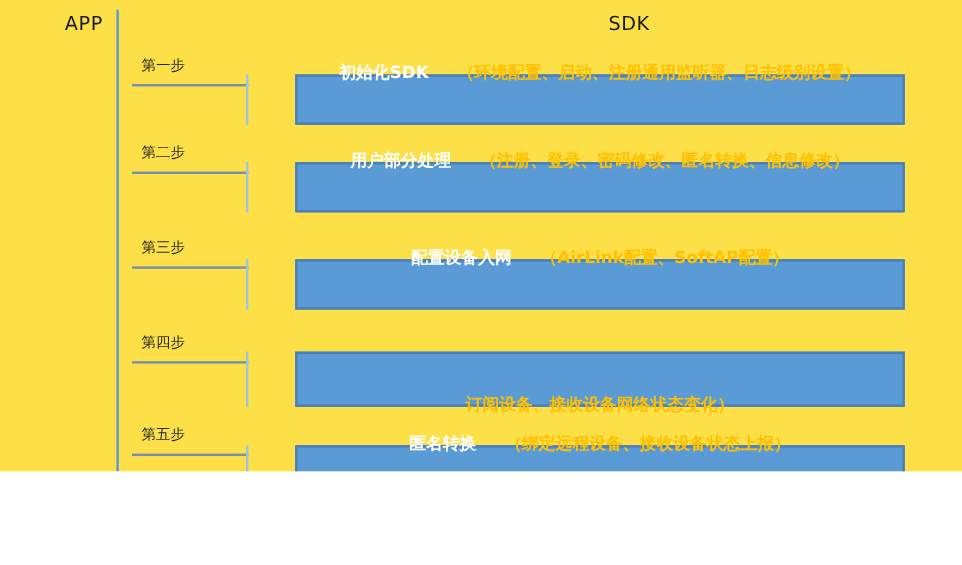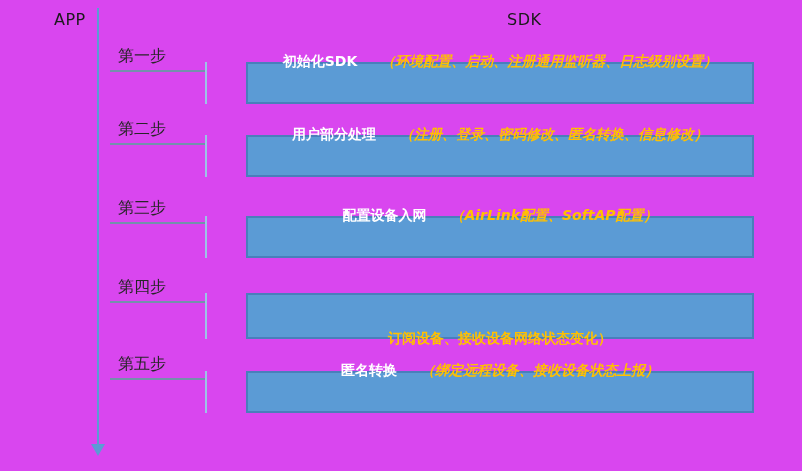--- a/index.html
+++ b/index.html
@@ -1,55 +1,55 @@
 <!DOCTYPE html>
 <html style="--box-fill: #5b9bd5; --box-border: #4a7ebb; --accent-text: #ffc000; --connector-line: #7490ac; --connector-tick: #9dc3e6; --arrow-line: #5b9bd5;"><head>
 <meta charset="utf-8">
 <style>
   html,body{margin:0;padding:0;background:#ffffff;}
   body{font-family:"DejaVu Sans","Liberation Sans",sans-serif;}
   .canvas{
-    position:relative;width:802px;height:471px;background:#d946ef;overflow:hidden;
+    position:relative;width:802px;height:393px;background:#fde047;overflow:hidden;
   }
   .col-label{
     position:absolute;font-size:16px;color:#1a1a1a;letter-spacing:0.5px;
   }
   .app-label{left:54px;top:10px;}
   .sdk-label{left:507px;top:10px;}
   .app-lifeline{
     position:absolute;left:97px;top:8px;width:2px;height:437px;
     background:var(--arrow-line,#5b9bd5);
   }
   .app-lifeline-arrowhead{
     position:absolute;left:91px;top:444px;width:0;height:0;
     border-left:7px solid transparent;border-right:7px solid transparent;
     border-top:12px solid var(--arrow-line,#5b9bd5);
   }
   .step-label{
     position:absolute;left:118px;top:calc(var(--line-top) - 24px);
-    font-size:16px;color:#262626;white-space:nowrap;
+    font-size:12px;color:#262626;white-space:nowrap;
   }
   .step-line{
     position:absolute;left:110px;top:var(--line-top);width:97px;height:2px;
     background:var(--connector-line,#7490ac);
   }
   .step-tick{
     position:absolute;left:205px;top:var(--box-top);width:2px;height:var(--box-h);
     background:var(--connector-tick,#9dc3e6);
   }
   .step-box{
     position:absolute;left:246px;top:var(--box-top);width:508px;height:var(--box-h);
     box-sizing:border-box;border:2px solid var(--box-border,#4a7ebb);
     background:var(--box-fill,#5b9bd5);
     display:flex;flex-direction:column;align-items:center;justify-content:center;
     font-size:14px;font-weight:bold;line-height:19px;text-align:center;
   }
   .box-title{color:#ffffff;}
   .box-desc{color:var(--accent-text,#ffc000);}
-  .box-line1 .box-desc{margin-left:24px;font-style:italic;}
+  .box-line1 .box-desc{margin-left:24px;}
   .box-line2{display:block;margin-top:44px;}
   .g1{--line-top:70px;--box-top:62px;--box-h:42px;}
   .g2{--line-top:143px;--box-top:135px;--box-h:42px;}
   .g3{--line-top:222px;--box-top:216px;--box-h:42px;}
   .g4{--line-top:301px;--box-top:293px;--box-h:46px;}
   .g5{--line-top:378px;--box-top:371px;--box-h:42px;}
 </style>
 </head>
 <body>
 

